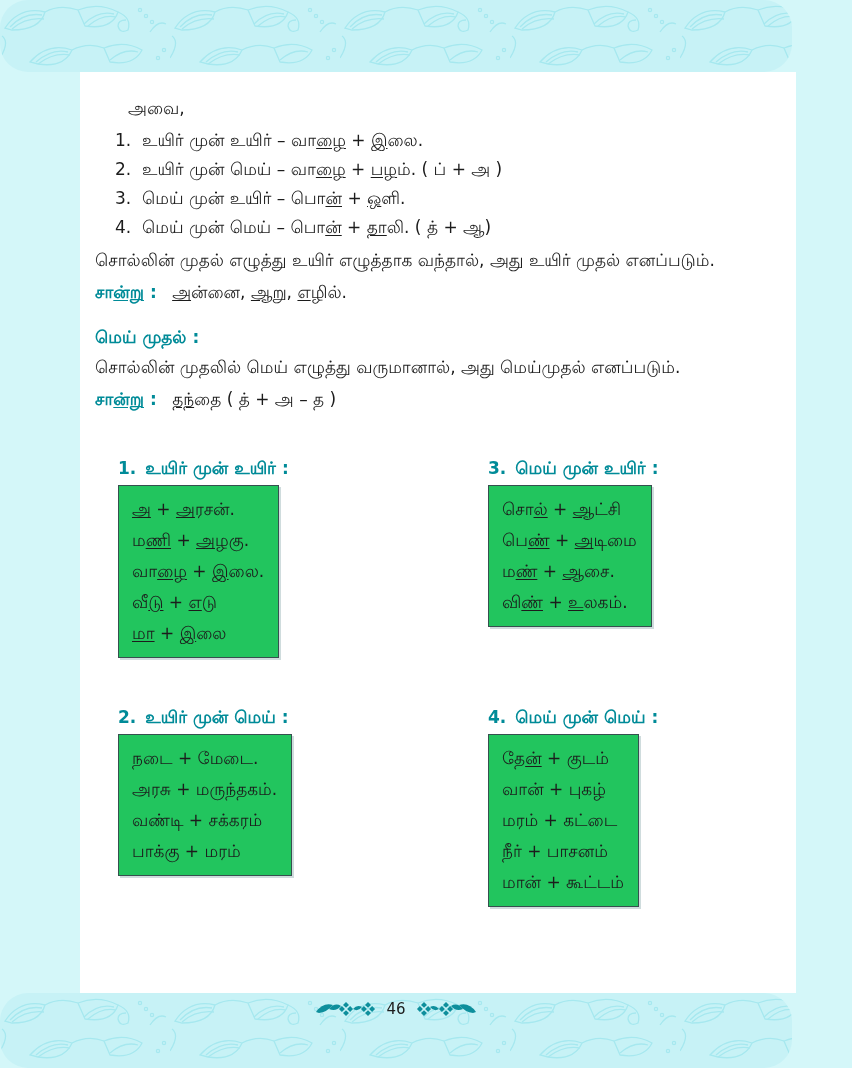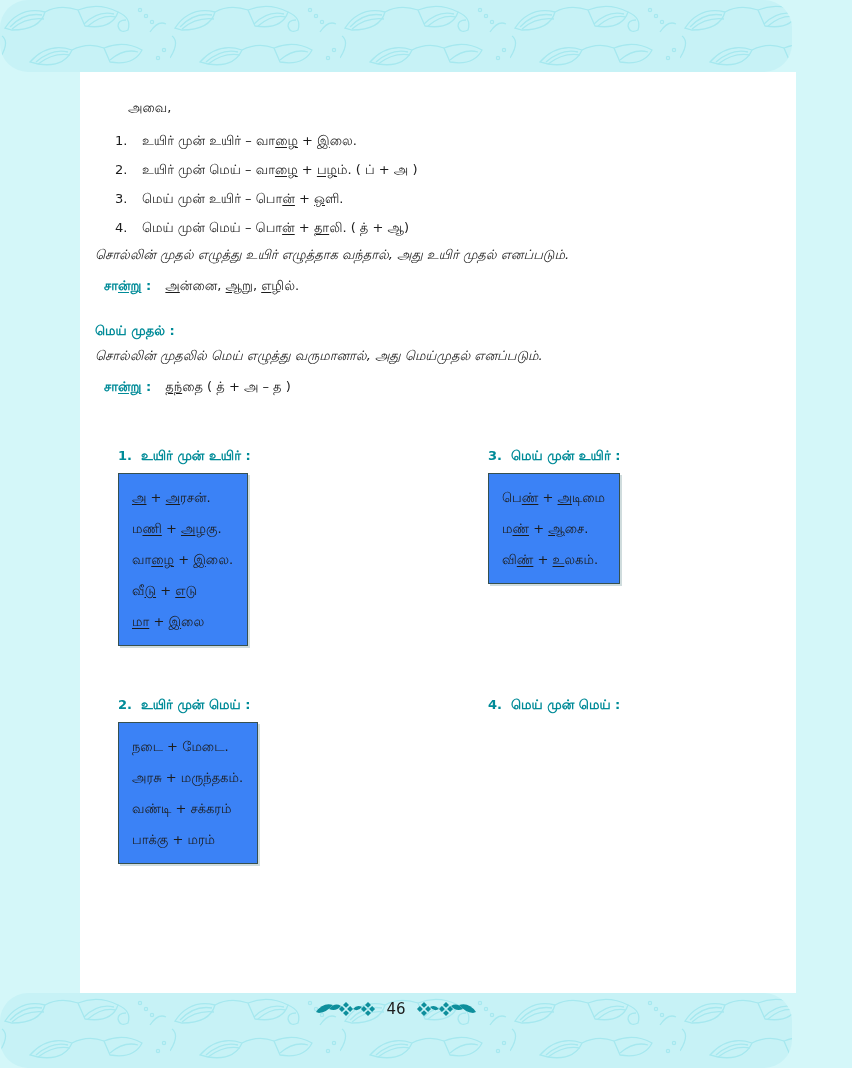--- a/index.html
+++ b/index.html
@@ -16,43 +16,43 @@
   .band svg.band-bg { position: absolute; inset: 0; display: block; }
 
   .page {
     position: absolute; left: 80px; top: 72px;
     width: 716px; height: 921px;
     background: #ffffff;
   }
   .content {
     padding: 12px 18px 0 15px;
     color: #1c1c1c;
-    font-size: 13px;
+    font-size: 17px;
   }
   .lead { margin: 12px 0 0 33px; line-height: 24px; }
   .num-list { margin: 6px 0 0 20px; }
   .num-item { display: flex; line-height: 29px; }
   .num-item .num { width: 27px; flex: 0 0 27px; }
 
   .sec-heading { color: #008b98; font-weight: bold; margin-top: 20px; line-height: 24px; }
-  .sec-body { line-height: 25px; font-style: italic; }
-  .example { margin-top: 6px; line-height: 26px; margin-left: 9px; }
+  .sec-body { margin-top: 6px; line-height: 25px; }
+  .example { margin-top: 6px; line-height: 26px; }
   .example-label { color: #008b98; font-weight: bold; margin-right: 10px; }
 
   .quad { position: relative; margin-top: 44px; height: 478px; }
   .cell { position: absolute; }
   .cell.c1 { left: 23px;  top: 0; }
   .cell.c3 { left: 393px; top: 0; }
   .cell.c2 { left: 23px;  top: 249px; }
   .cell.c4 { left: 393px; top: 249px; }
   .cell-heading { color: #008b98; font-weight: bold; line-height: 24px; margin-bottom: 5px; white-space: nowrap; }
   .cell-heading .num { margin-right: 9px; }
   .word-box {
     display: inline-block;
-    background: #3b82f6;
+    background: #22c55e;
     border: 1px solid #36504f;
     box-shadow: 2px 2px 0 #cfdcdd;
     padding: 8px 14px 8px 13px;
   }
   .word-line { line-height: 31px; white-space: nowrap; }
 
   u { text-decoration: underline; text-underline-offset: 2px; }
 
   .footer {
     position: absolute; top: 7px; left: 0; width: 100%;
@@ -228,20 +228,21 @@
           <div class="word-line"><span>வீ</span><u>டு</u><span> + </span><u>எ</u><span>டு</span></div>
           <div class="word-line"><u>மா</u><span> + </span><u>இ</u><span>லை</span></div>
         </div>
       </div>
 
       <div class="cell c3">
         <div class="cell-heading">
           <span class="num">3.</span><span>மெய் முன் உயிர் :</span>
         </div>
         <div class="word-box">
+          <div class="word-line"><span>சொ</span><u>ல்</u><span> + </span><u>ஆ</u><span>ட்சி</span></div>
           <div class="word-line"><span>பெ</span><u>ண்</u><span> + </span><u>அ</u><span>டிமை</span></div>
           <div class="word-line"><span>ம</span><u>ண்</u><span> + </span><u>ஆ</u><span>சை.</span></div>
           <div class="word-line"><span>வி</span><u>ண்</u><span> + </span><u>உ</u><span>லகம்.</span></div>
         </div>
       </div>
 
       <div class="cell c2">
         <div class="cell-heading">
           <span class="num">2.</span><span>உயிர் முன் மெய் :</span>
         </div>
@@ -250,17 +251,24 @@
           <div class="word-line"><span>அரசு + மருந்தகம்.</span></div>
           <div class="word-line"><span>வண்டி + சக்கரம்</span></div>
           <div class="word-line"><span>பாக்கு + மரம்</span></div>
         </div>
       </div>
 
       <div class="cell c4">
         <div class="cell-heading">
           <span class="num">4.</span><span>மெய் முன் மெய் :</span>
         </div>
+        <div class="word-box">
+          <div class="word-line"><span>தே</span><u>ன்</u><span> + குடம்</span></div>
+          <div class="word-line"><span>வான் + புகழ்</span></div>
+          <div class="word-line"><span>மரம் + கட்டை</span></div>
+          <div class="word-line"><span>நீர் + பாசனம்</span></div>
+          <div class="word-line"><span>மான் + கூட்டம்</span></div>
+        </div>
       </div>
 
     </div>
   </div>
 </div>
 
 </body></html>

